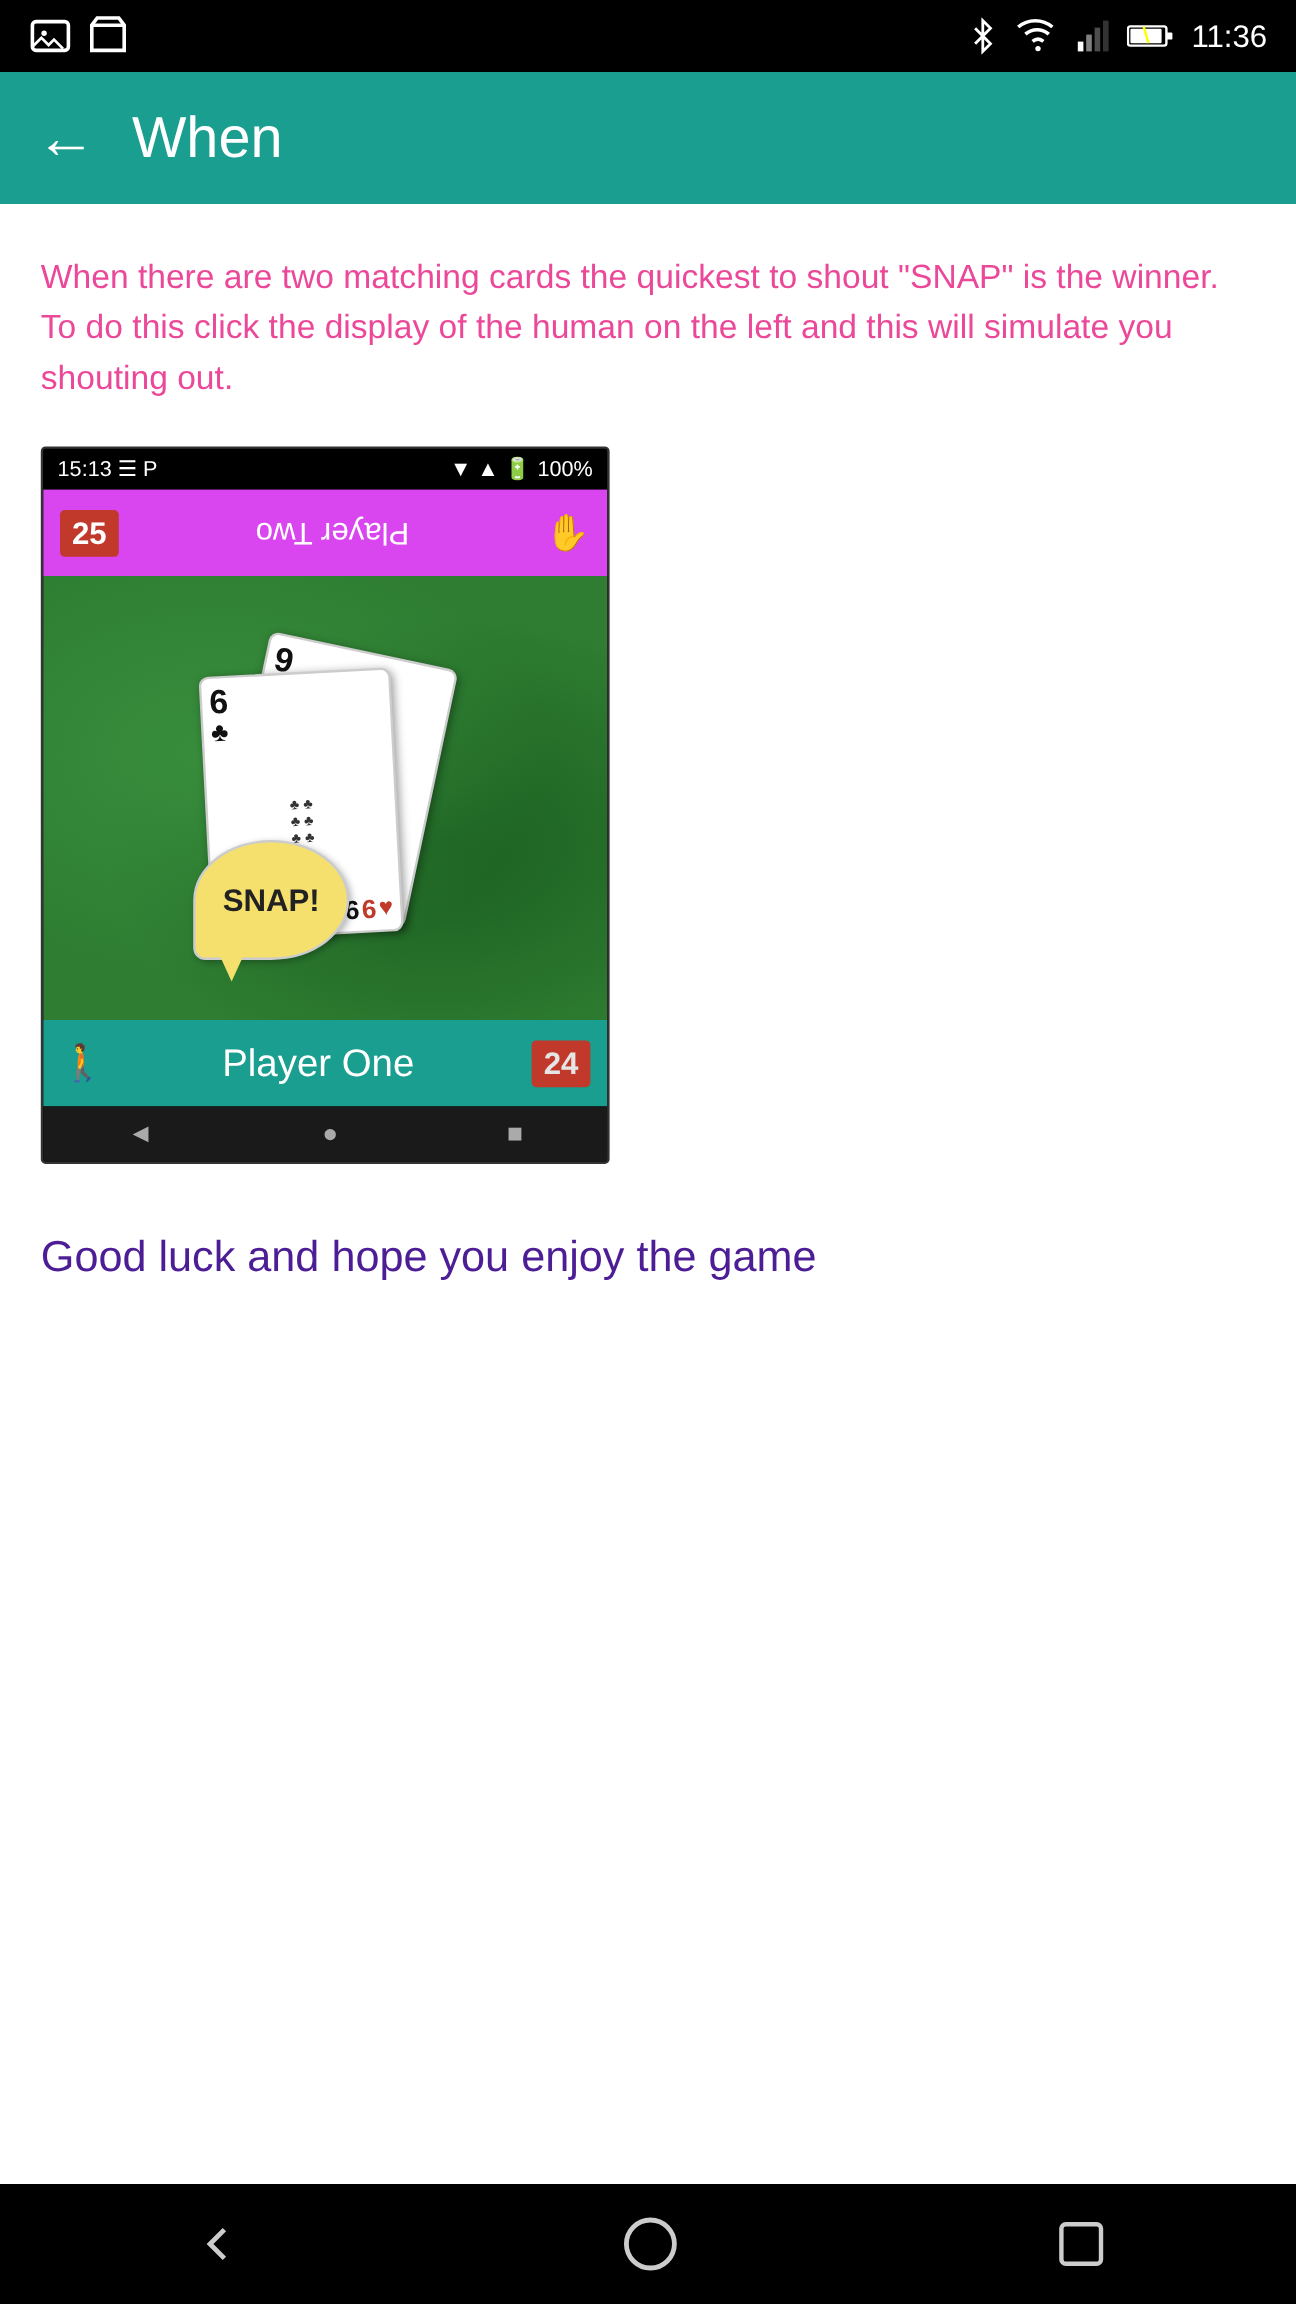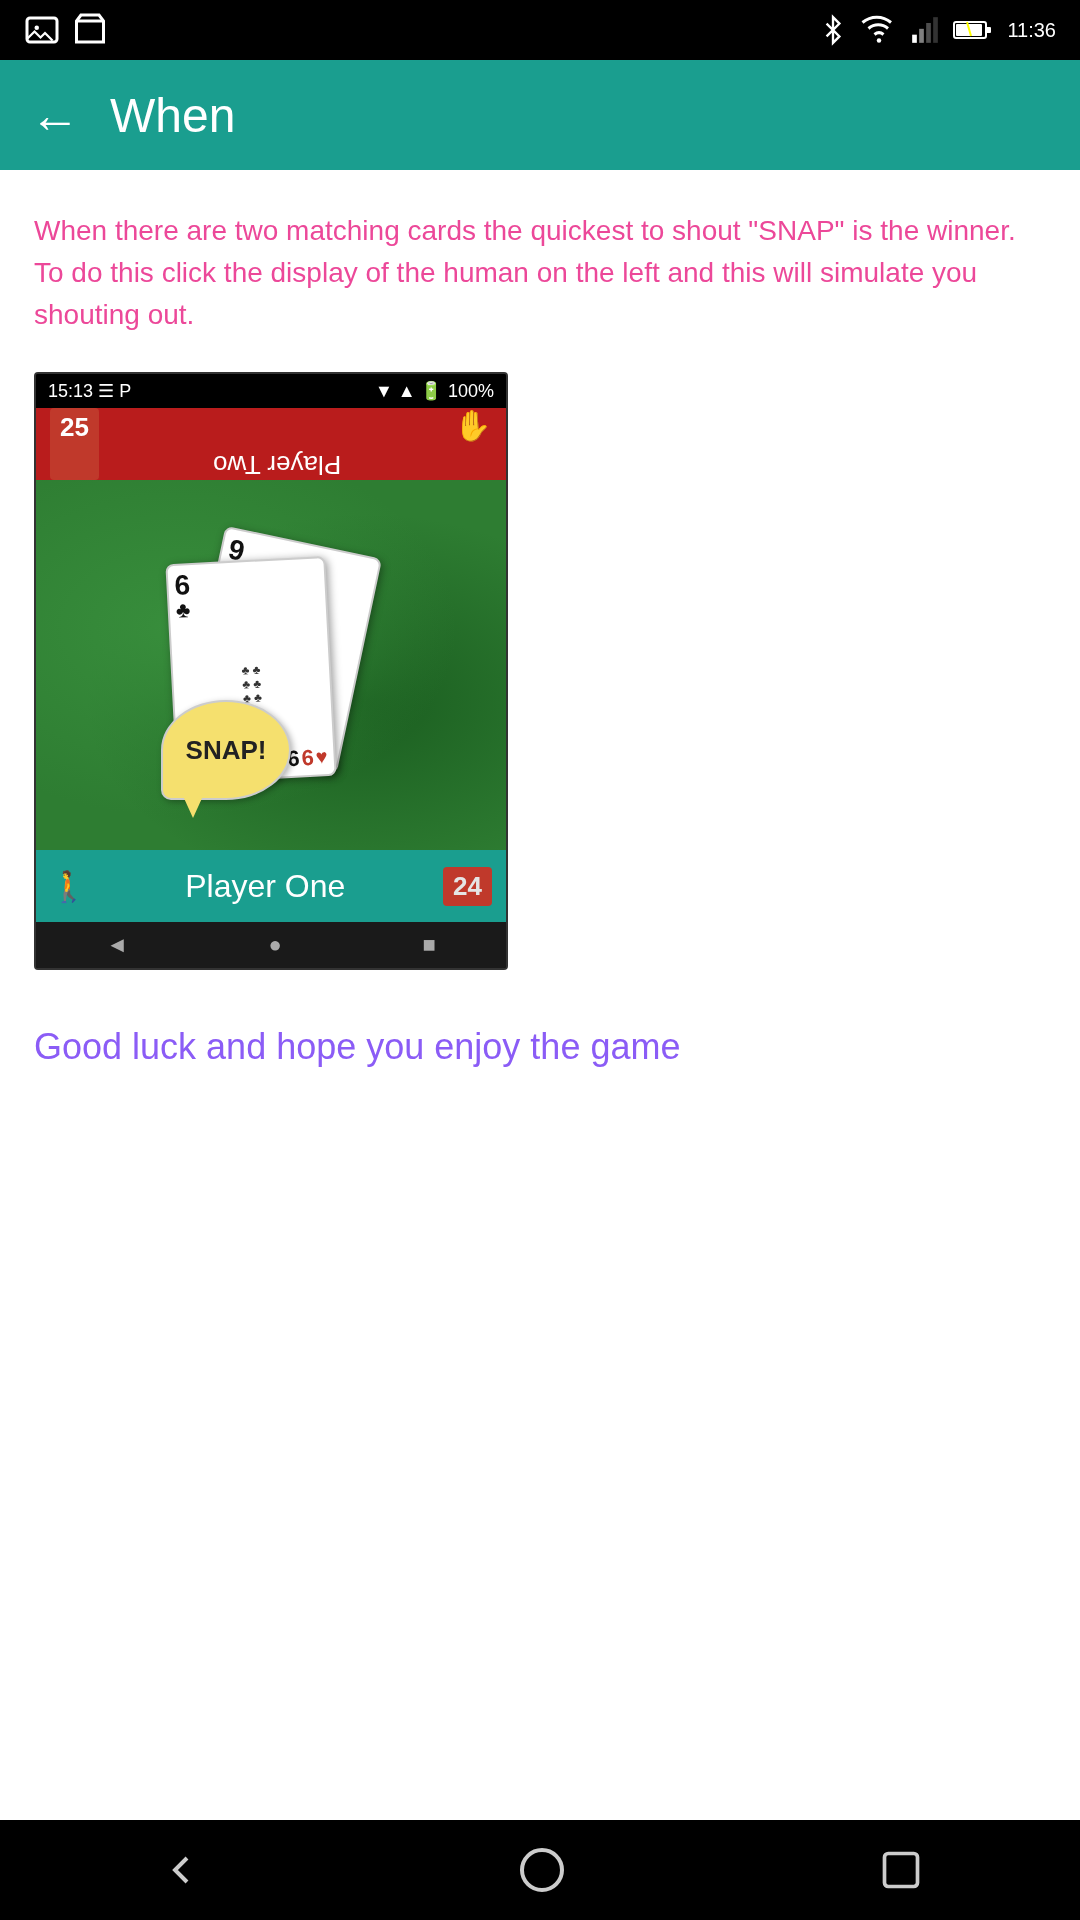--- a/index.html
+++ b/index.html
@@ -90,23 +90,24 @@
       color: #fff;
       font-size: 18px;
       padding: 4px 12px;
       display: flex;
       justify-content: space-between;
       align-items: center;
       height: 34px;
     }
 
     .phone-top-bar {
-      background: #b91c1c;
+      background: #d946ef;
       height: 72px;
       display: flex;
+      align-items: center;
       padding: 0 14px;
       justify-content: space-between;
     }
     .phone-top-bar-score {
       background: #c0392b;
       color: #fff;
       font-size: 26px;
       font-weight: bold;
       padding: 4px 10px;
       border-radius: 4px;
@@ -228,21 +229,21 @@
 
     .draw-text {
       font-size: 36px;
       line-height: 1.6;
       color: #222;
       margin-bottom: 36px;
     }
     .good-luck-text {
       font-size: 36px;
       line-height: 1.6;
-      color: #8b5cf6;
+      color: #4c1d95;
     }
 
     
     .bottom-nav {
       background: #000;
       height: 100px;
       display: flex;
       align-items: center;
       justify-content: space-around;
       flex-shrink: 0;
@@ -291,21 +292,21 @@
       <rect x="13" y="6" width="4" height="17" fill="white" opacity="0.3"></rect>
       <rect x="19" y="1" width="4" height="22" fill="white" opacity="0.2"></rect>
     </svg>
 
     <svg width="40" height="28" viewBox="0 0 40 20">
       <rect x="1" y="2" width="32" height="16" rx="2" fill="none" stroke="white" stroke-width="2"></rect>
       <rect x="33" y="7" width="5" height="6" rx="1" fill="white"></rect>
       <rect x="3" y="4" width="26" height="12" rx="1" fill="white"></rect>
       <line x1="14" y1="2" x2="18" y2="16" stroke="yellow" stroke-width="2"></line>
     </svg>
-    <span style="color:#fff;font-size:20px;font-weight:500;">11:36</span>
+    <span style="color:#fff;font-size:26px;font-weight:500;">11:36</span>
   </div>
 </div>
 
 <div class="app-bar">
   <span class="back-btn">←</span>
   <span class="app-bar-title">When</span>
 </div>
 
 <div class="content">
 

